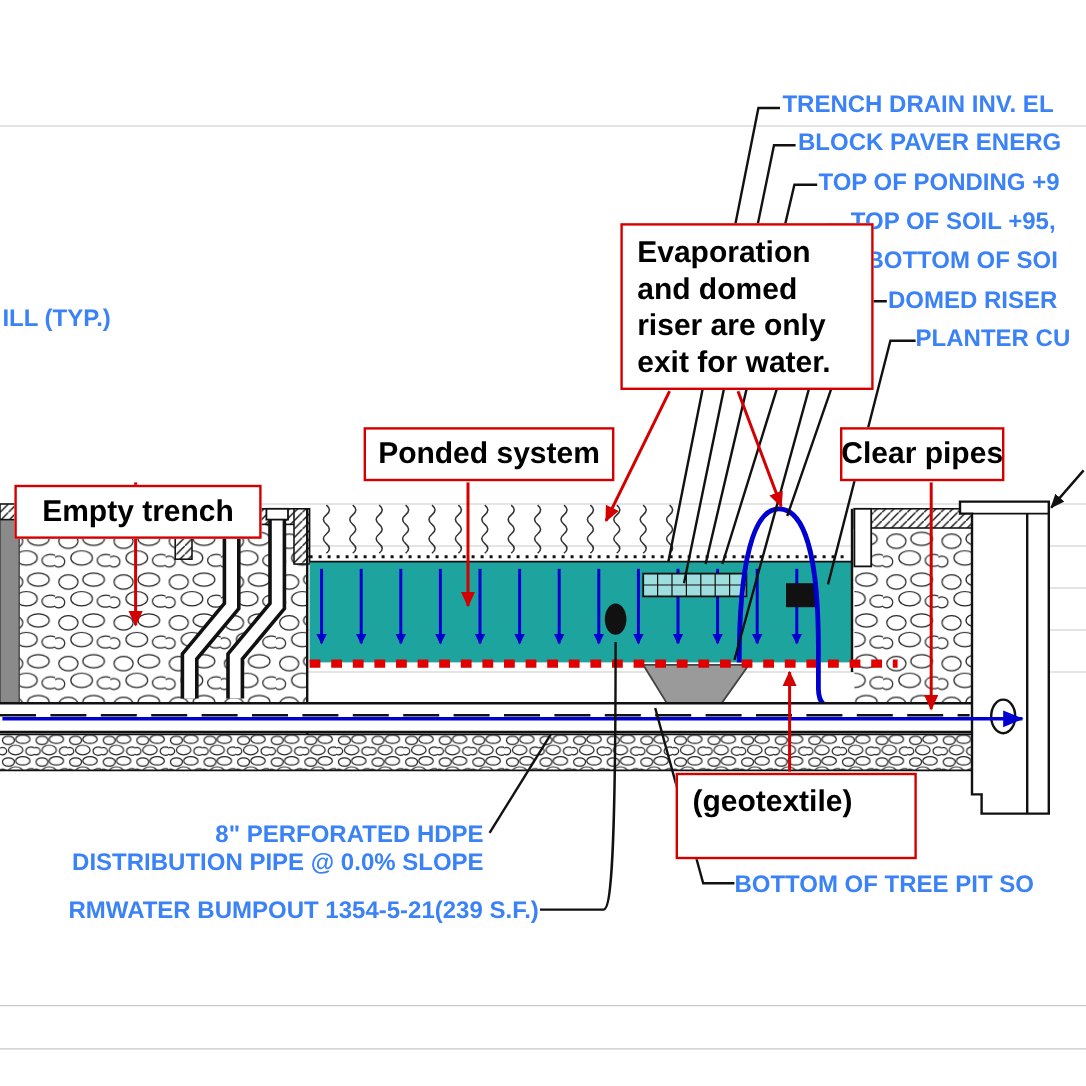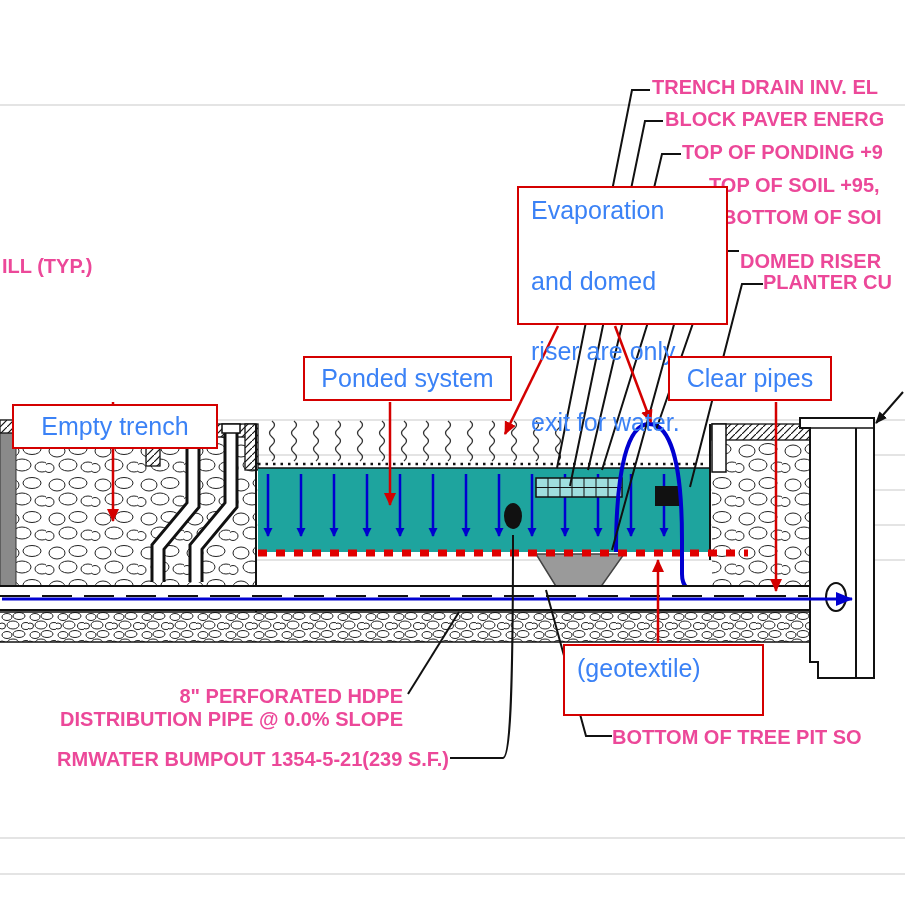--- a/index.html
+++ b/index.html
@@ -1,26 +1,26 @@
 <!DOCTYPE html>
 <html><head>
 <meta charset="utf-8">
 <style>
   html,body{margin:0;padding:0;background:#fff;}
   .stage{
     position:relative;width:905px;height:905px;background:#ffffff;overflow:hidden;
     font-family:"Liberation Sans",sans-serif;
   }
   .stage svg{position:absolute;left:0;top:0;}
-  .lbl{position:absolute;white-space:nowrap;color:#ec4899;font-weight:bold;font-size:20px;line-height:1.15;}
+  .lbl{position:absolute;white-space:nowrap;color:#3b82f6;font-weight:bold;font-size:20px;line-height:1.15;}
   .lbl-right{text-align:right;}
   .red-box{
-    position:absolute;border:2px solid #d40000;background:#fff;color:#3b82f6;
-    font-size:25px;font-weight:normal;display:flex;align-items:center;justify-content:center;
-    box-sizing:border-box;white-space:nowrap;gap:40px;
+    position:absolute;border:2px solid #d40000;background:#fff;color:#000000;
+    font-size:25px;font-weight:bold;display:flex;align-items:center;justify-content:center;
+    box-sizing:border-box;white-space:nowrap;
   }
   .red-box.multiline{flex-direction:column;align-items:flex-start;justify-content:flex-start;padding:7px 12px;line-height:1.22;}
   .note-line{white-space:nowrap;}
 </style>
 </head>
 <body>
 
 <div class="stage">
 
   <svg width="905" height="905" viewBox="0 0 905 905">
@@ -207,35 +207,35 @@
       <line x1="776" y1="402" x2="776" y2="591" marker-end="url(#mRed)"></line>
       <line x1="658" y1="643" x2="658" y2="560" marker-end="url(#mRed)"></line>
     </g>
   </svg>
 
   <div class="lbl" style="left:652px;top:76px;">TRENCH DRAIN INV. EL</div>
   <div class="lbl" style="left:665px;top:108px;">BLOCK PAVER ENERG</div>
   <div class="lbl" style="left:682px;top:141px;">TOP OF PONDING +9</div>
   <div class="lbl" style="left:709px;top:174px;">TOP OF SOIL +95,</div>
   <div class="lbl" style="left:722px;top:206px;">BOTTOM OF SOI</div>
-  <div class="lbl" style="left:740px;top:250px;">DOMED RISER</div>
+  <div class="lbl" style="left:740px;top:240px;">DOMED RISER</div>
   <div class="lbl" style="left:763px;top:271px;">PLANTER CU</div>
 
   <div class="lbl" style="left:2px;top:255px;">ILL (TYP.)</div>
 
   <div class="red-box multiline" style="left:517px;top:186px;width:211px;height:139px;">
     <div class="note-line">Evaporation</div>
     <div class="note-line">and domed</div>
     <div class="note-line">riser are only</div>
     <div class="note-line">exit for water.</div>
   </div>
 
   <div class="red-box" style="left:12px;top:356px;width:206px;height:45px;margin-top:48px;">Empty trench</div>
   <div class="red-box" style="left:287px;top:356px;width:209px;height:45px;margin-left:16px;">Ponded system</div>
-  <div class="red-box" style="left:668px;top:356px;width:164px;height:45px;text-align:center;">Clear pipes</div>
+  <div class="red-box" style="left:700px;top:356px;width:137px;height:45px;text-align:center;">Clear pipes</div>
 
   <div class="red-box multiline" style="left:563px;top:644px;width:201px;height:72px;">
     <div class="note-line">(geotextile)</div>
   </div>
 
   <div class="lbl lbl-right" style="left:0px;top:685px;width:403px;">
     <div>8" PERFORATED HDPE</div>
     <div>DISTRIBUTION PIPE @ 0.0% SLOPE</div>
   </div>
   <div class="lbl lbl-right" style="left:0px;top:748px;width:449px;">RMWATER BUMPOUT 1354-5-21(239 S.F.)</div>

